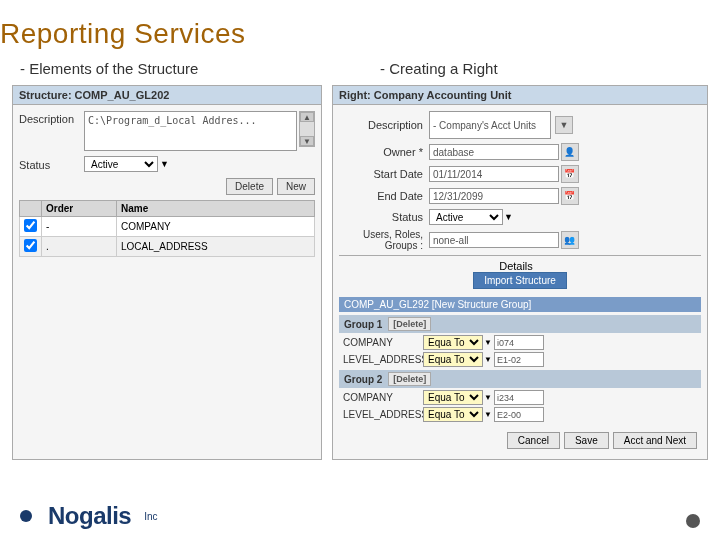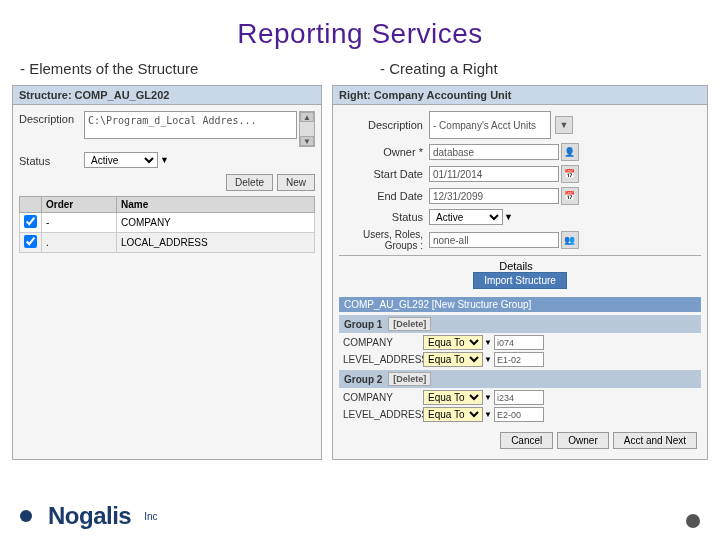--- a/index.html
+++ b/index.html
@@ -7,24 +7,24 @@
       width: 720px;
       height: 540px;
       background: #ffffff;
       font-family: Arial, sans-serif;
       overflow: hidden;
       position: relative;
     }
 
     
     .page-title {
-      text-align: center;
+      text-align: left;
       font-size: 28px;
       font-weight: normal;
-      color: #4c1d95;
+      color: #a16207;
       padding: 18px 0 10px 0;
       letter-spacing: 0.5px;
     }
 
     
     .subtitle-row {
       display: flex;
       flex-direction: row;
       padding: 0 20px;
       margin-bottom: 8px;
@@ -83,21 +83,21 @@
       padding-top: 2px;
       flex-shrink: 0;
     }
 
     .field-input {
       flex: 1;
       border: 1px solid #999;
       background: #fff;
       font-size: 10px;
       padding: 2px 3px;
-      height: 28px;
+      height: 40px;
       resize: none;
       color: #555;
       line-height: 1.3;
     }
 
     .scroll-btn {
       width: 16px;
       background: #ddd;
       border: 1px solid #aaa;
       display: flex;
@@ -554,21 +554,21 @@
         <div class="group-row-label">LEVEL_ADDRESS</div>
         <select class="group-row-select">
           <option>Equa To</option>
         </select>
         <span style="font-size:8px; margin-left:1px;">▼</span>
         <input class="group-row-input" value="E2-00" readonly="" style="">
       </div>
 
       <div class="bottom-btn-row">
         <button class="btn-cancel">Cancel</button>
-        <button class="btn-save">Owner</button>
+        <button class="btn-save">Save</button>
         <button class="btn-save-next">Acct and Next</button>
       </div>
 
     </div>
   </div>
 
 </div>
 
 <div class="footer">
   <div class="footer-logo">

